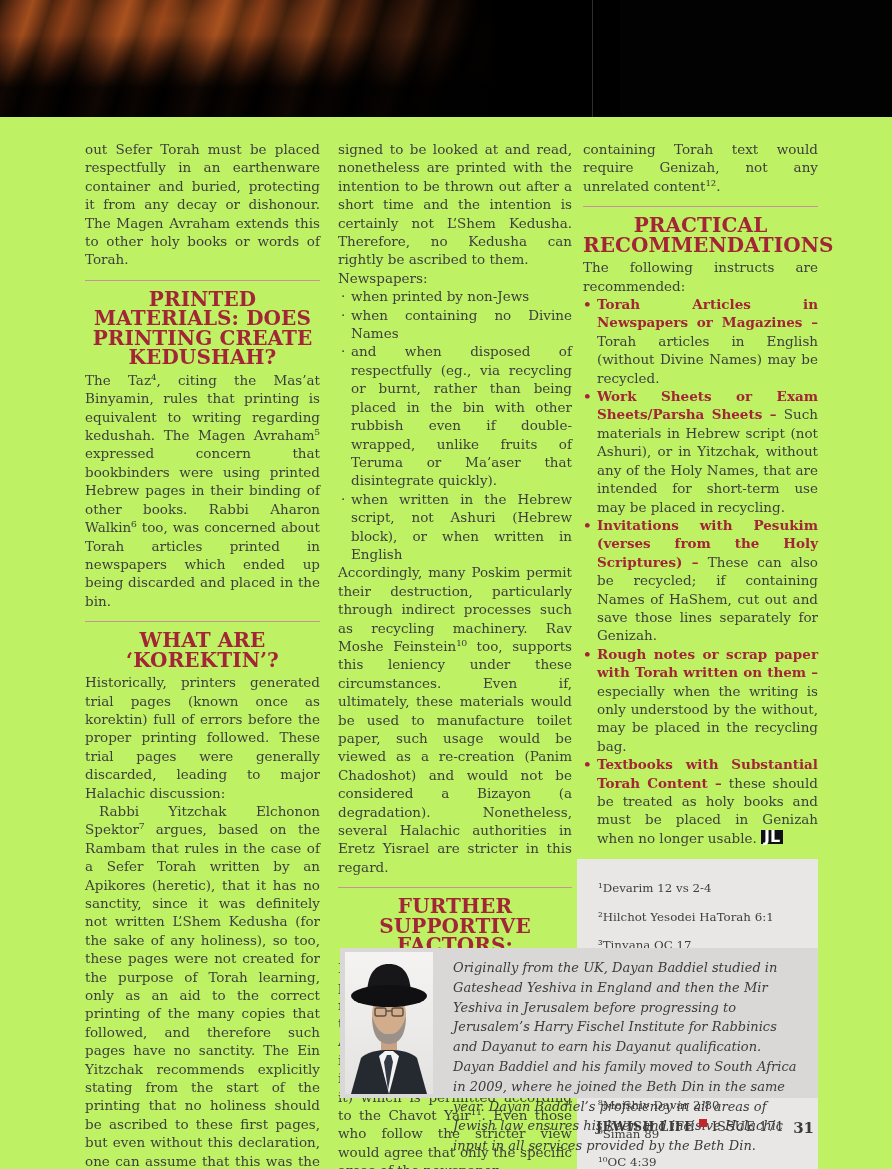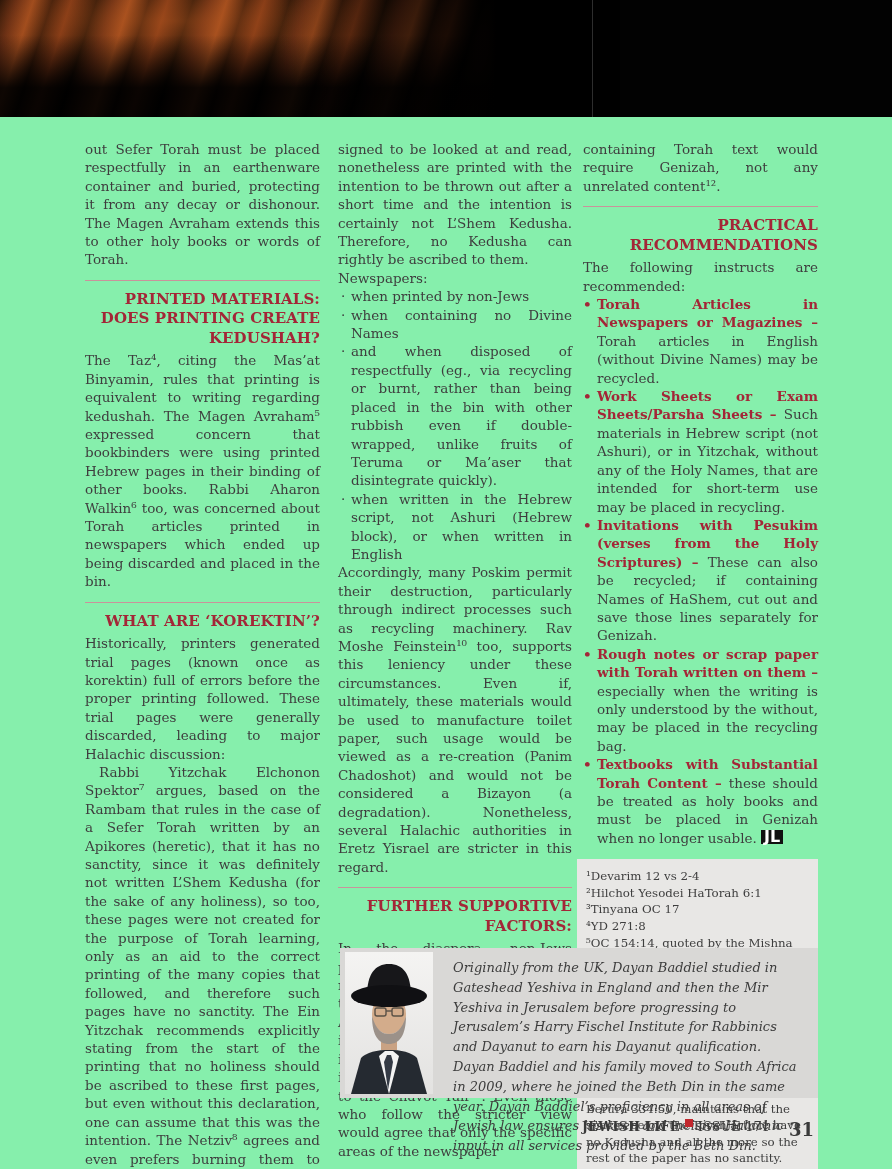--- a/index.html
+++ b/index.html
@@ -1,70 +1,70 @@
 <!DOCTYPE html>
 <html><head>
 <meta charset="utf-8">
 <style>
   html,body{margin:0;padding:0;background:#ffffff;}
-  .page{position:relative;width:892px;height:1169px;background:#86efac;overflow:hidden;
+  .page{position:relative;width:892px;height:1169px;background:#bef264;overflow:hidden;
         font-family:"DejaVu Serif","Liberation Serif",serif;color:#3e3e3e;}
 
   
   .banner{position:absolute;left:0;top:0;width:892px;height:117px;background:#020202;overflow:hidden;}
   .banner-art{position:absolute;left:0;top:0;width:620px;height:117px;
     background:
       linear-gradient(to right, rgba(0,0,0,0) 45%, #000 80%),
       linear-gradient(to bottom, rgba(0,0,0,0) 30%, rgba(0,0,0,0.9) 75%),
       radial-gradient(ellipse at 28% 18%, rgba(196,96,34,0.55), rgba(0,0,0,0) 55%),
       repeating-linear-gradient(108deg,#000 0px,#4e2010 16px,#93451c 32px,#190a04 50px,#6b2c12 68px,#000 92px);}
   .banner-line{position:absolute;left:592px;top:0;width:1px;height:117px;background:rgba(130,130,130,0.35);}
 
   
   .col{position:absolute;top:140px;font-size:13.5px;line-height:18.4px;text-align:justify;}
   .col1{left:85px;width:235px;}
   .col2{left:338px;width:234px;}
   .col3{left:583px;width:235px;}
   .col p{margin:0;}
   .indent{text-indent:14px;}
   .rule{border:none;border-top:1px solid #c9939b;margin:11px 0 9px 0;}
-  h3.sec{margin:0 0 3px 0;font-size:15px;line-height:19.5px;color:#a32637;font-weight:bold;
-         text-align:right;letter-spacing:0.1px;}
+  h3.sec{margin:0 0 3px 0;font-size:20px;line-height:19.5px;color:#a32637;font-weight:bold;
+         text-align:center;letter-spacing:0.1px;}
 
   
   .b2{position:relative;padding-left:13px;margin:0;}
   .b2::before{content:"\00b7";position:absolute;left:3px;top:0;color:#3e3e3e;}
 
   
   .b3{position:relative;padding-left:14px;margin:0;}
   .b3::before{content:"\2022";position:absolute;left:0;top:0;color:#a32637;font-weight:bold;}
   .b3 .lead{color:#a32637;font-weight:bold;}
   .endmark{display:inline-block;background:#111;color:#fff;
            font-family:"DejaVu Sans","Liberation Sans",sans-serif;
            font-size:16px;font-weight:bold;line-height:12px;padding:1px 3px;vertical-align:1px;}
 
   
   .footnotes{background:#e8e7e5;margin:12px 0 0 -6px;width:223px;padding:9px 9px 10px 9px;
              font-size:11.8px;line-height:16.6px;text-align:left;}
-  .footnotes p{margin:0;}
+  .footnotes p{margin:12px;}
 
   
   .bio{position:absolute;left:340px;top:948px;width:478px;height:150px;background:#d9d8d6;
        display:flex;align-items:stretch;}
   .bio-photo{flex:0 0 88px;height:142px;margin:4px 0 4px 5px;background:#efeeec;}
   .bio-text{flex:1;padding:10px 18px 8px 20px;font-style:italic;font-size:13px;line-height:19.8px;
             text-align:left;color:#3c3c3c;}
 
   
   .footer{position:absolute;right:78px;top:1119px;display:flex;
           font-size:12.5px;color:#3a3a3a;}
   .footer .mag{font-weight:bold;letter-spacing:0.4px;}
   .footer .sq{display:inline-block;width:8px;height:8px;background:#c1272d;margin:0 5px;}
   .footer .issue{letter-spacing:0.3px;}
-  .footer .pagenum{font-weight:bold;font-size:18px;margin-left:19px;}
+  .footer .pagenum{font-weight:bold;font-size:15px;margin-left:9px;}
 </style>
 </head>
 <body>
 
 <div class="page">
 
   <div class="banner">
     <div class="banner-art"></div>
     <div class="banner-line"></div>
   </div>

